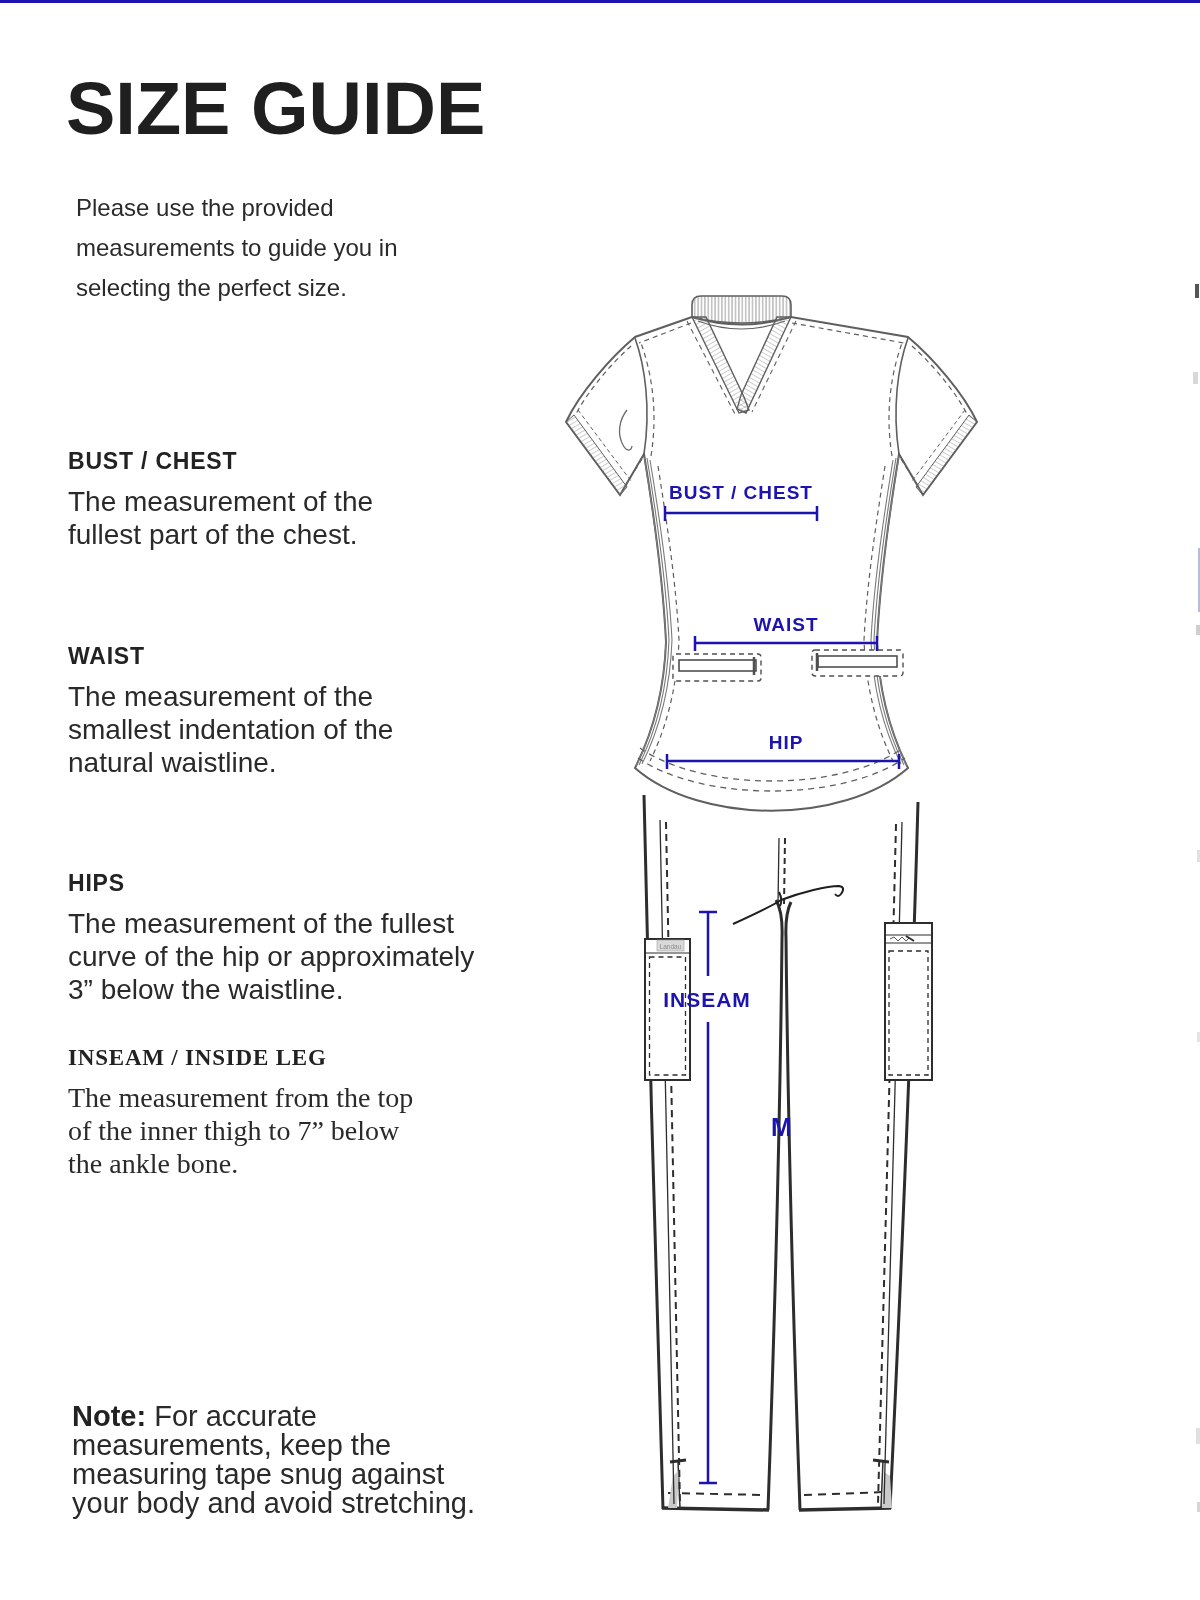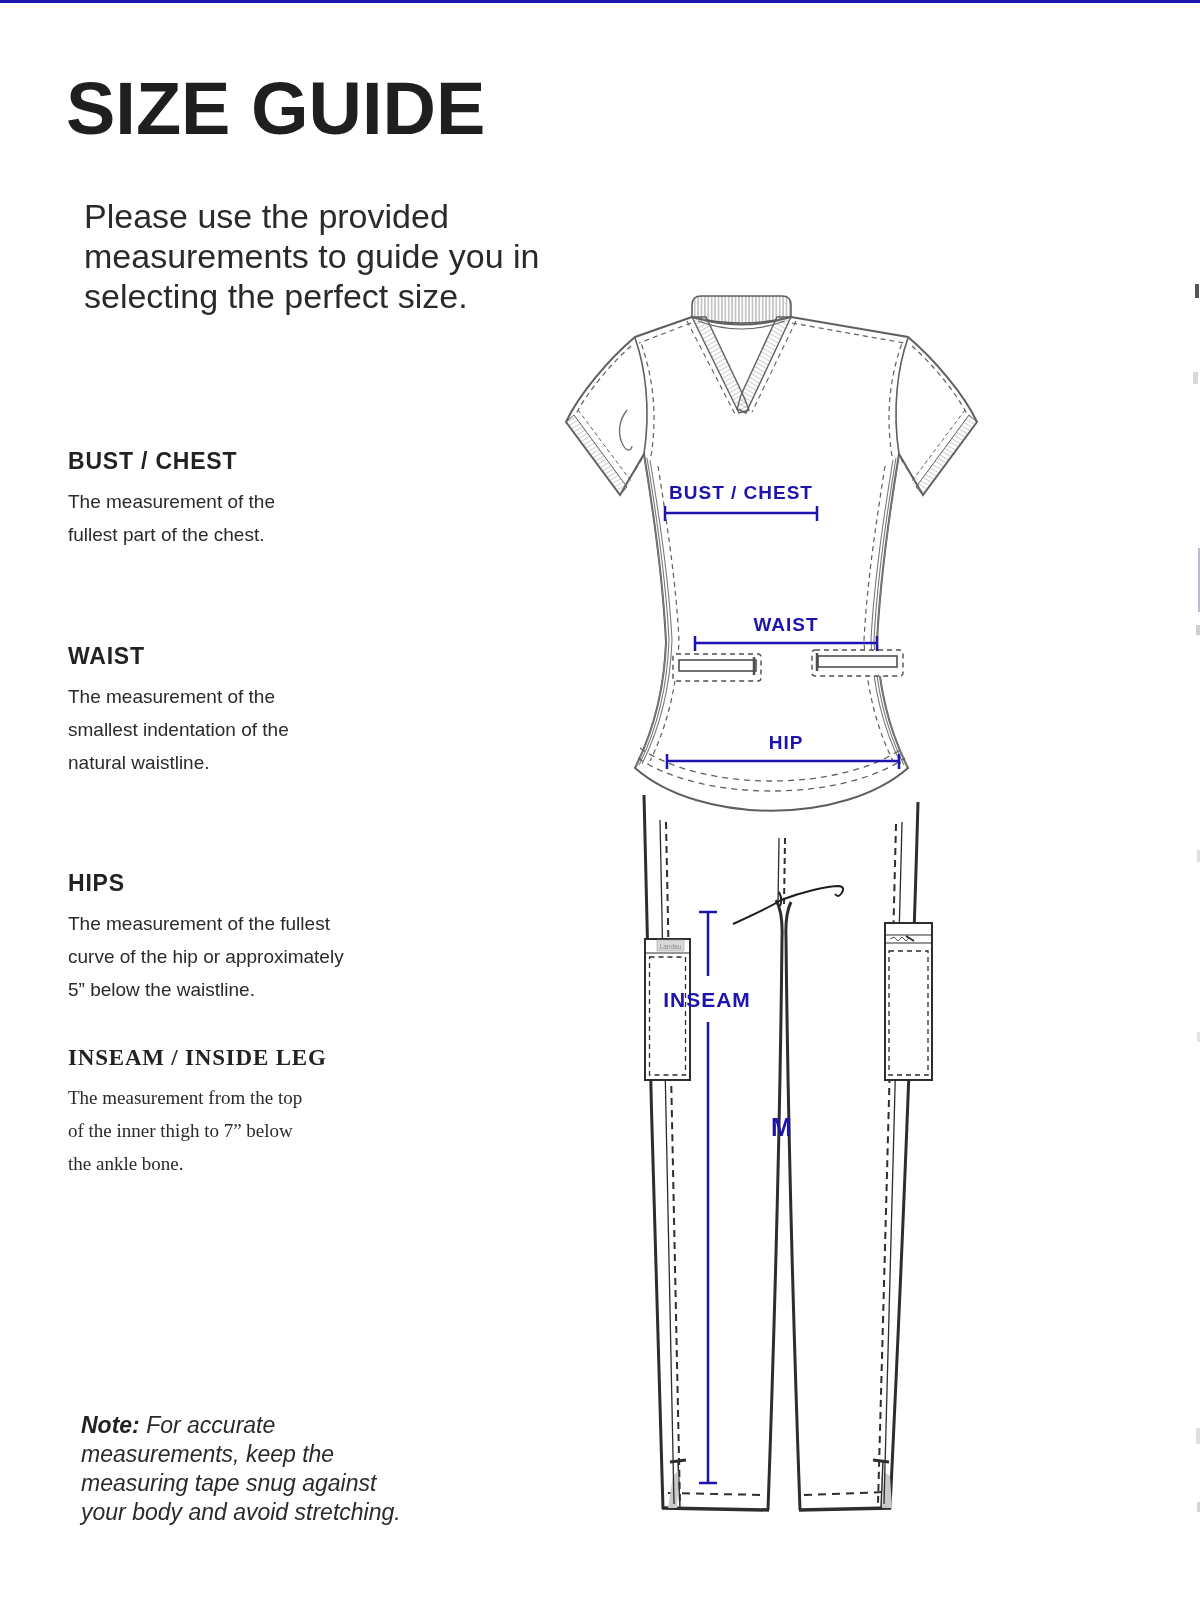--- a/index.html
+++ b/index.html
@@ -6,33 +6,33 @@
   .page{
     position:relative;width:1200px;height:1600px;background:#ffffff;
     font-family:"Liberation Sans",sans-serif;overflow:hidden;
   }
   .top-border{position:absolute;left:0;top:0;width:1200px;height:3px;background:#1c13b0;}
   .title{
     position:absolute;left:66px;top:66px;margin:0;
     font-size:74px;font-weight:700;letter-spacing:0px;color:#1f1f1f;
   }
   .intro{
-    position:absolute;left:68px;top:180px;width:470px;margin:16px;
-    font-size:34px;line-height:40px;color:#2a2a2a;white-space:pre-line;
+    position:absolute;left:68px;top:180px;width:470px;margin:8px;
+    font-size:24px;line-height:40px;color:#2a2a2a;white-space:pre-line;
   }
   .section{position:absolute;left:68px;width:460px;color:#2a2a2a;}
   .section h2{margin:0;font-size:23px;font-weight:700;letter-spacing:0.8px;color:#222222;}
-  .section p{margin:10px 0 0 0;font-size:19px;line-height:33px;white-space:pre-line;}
+  .section p{margin:10px 0 0 0;font-size:28px;line-height:33px;white-space:pre-line;}
   .sec-bust{top:448px;}
   .sec-waist{top:643px;}
   .sec-hips{top:838px;margin-top:32px;}
   .sec-inseam{top:1045px;font-family:Liberation Serif, serif;}
   .note{
-    position:absolute;left:68px;top:1398px;width:410px;margin:13px;
-    font-size:23px;line-height:29px;color:#2a2a2a;white-space:pre-line;font-style:italic;
+    position:absolute;left:68px;top:1398px;width:410px;margin:4px;
+    font-size:29px;line-height:29px;color:#2a2a2a;white-space:pre-line;
   }
   .note b{font-weight:700;color:#222222;}
   .diagram{position:absolute;left:540px;top:280px;width:520px;height:1240px;}
   .edge-mark{position:absolute;}
   svg text{font-family:"Liberation Sans",sans-serif;}
   .blue-label{fill:#1c13b0;font-weight:700;letter-spacing:1px;}
 </style>
 </head>
 <body>
 
@@ -52,21 +52,21 @@
   <div class="section sec-waist">
     <h2>WAIST</h2>
     <p>The measurement of the
 smallest indentation of the
 natural waistline.</p>
   </div>
   <div class="section sec-hips">
     <h2>HIPS</h2>
     <p>The measurement of the fullest
 curve of the hip or approximately
-5” below the waistline.</p>
+3” below the waistline.</p>
   </div>
   <div class="section sec-inseam">
     <h2>INSEAM / INSIDE LEG</h2>
     <p>The measurement from the top
 of the inner thigh to 7” below
 the ankle bone.</p>
   </div>
 
   <p class="note"><b>Note:</b> <span>For accurate
 measurements, keep the

